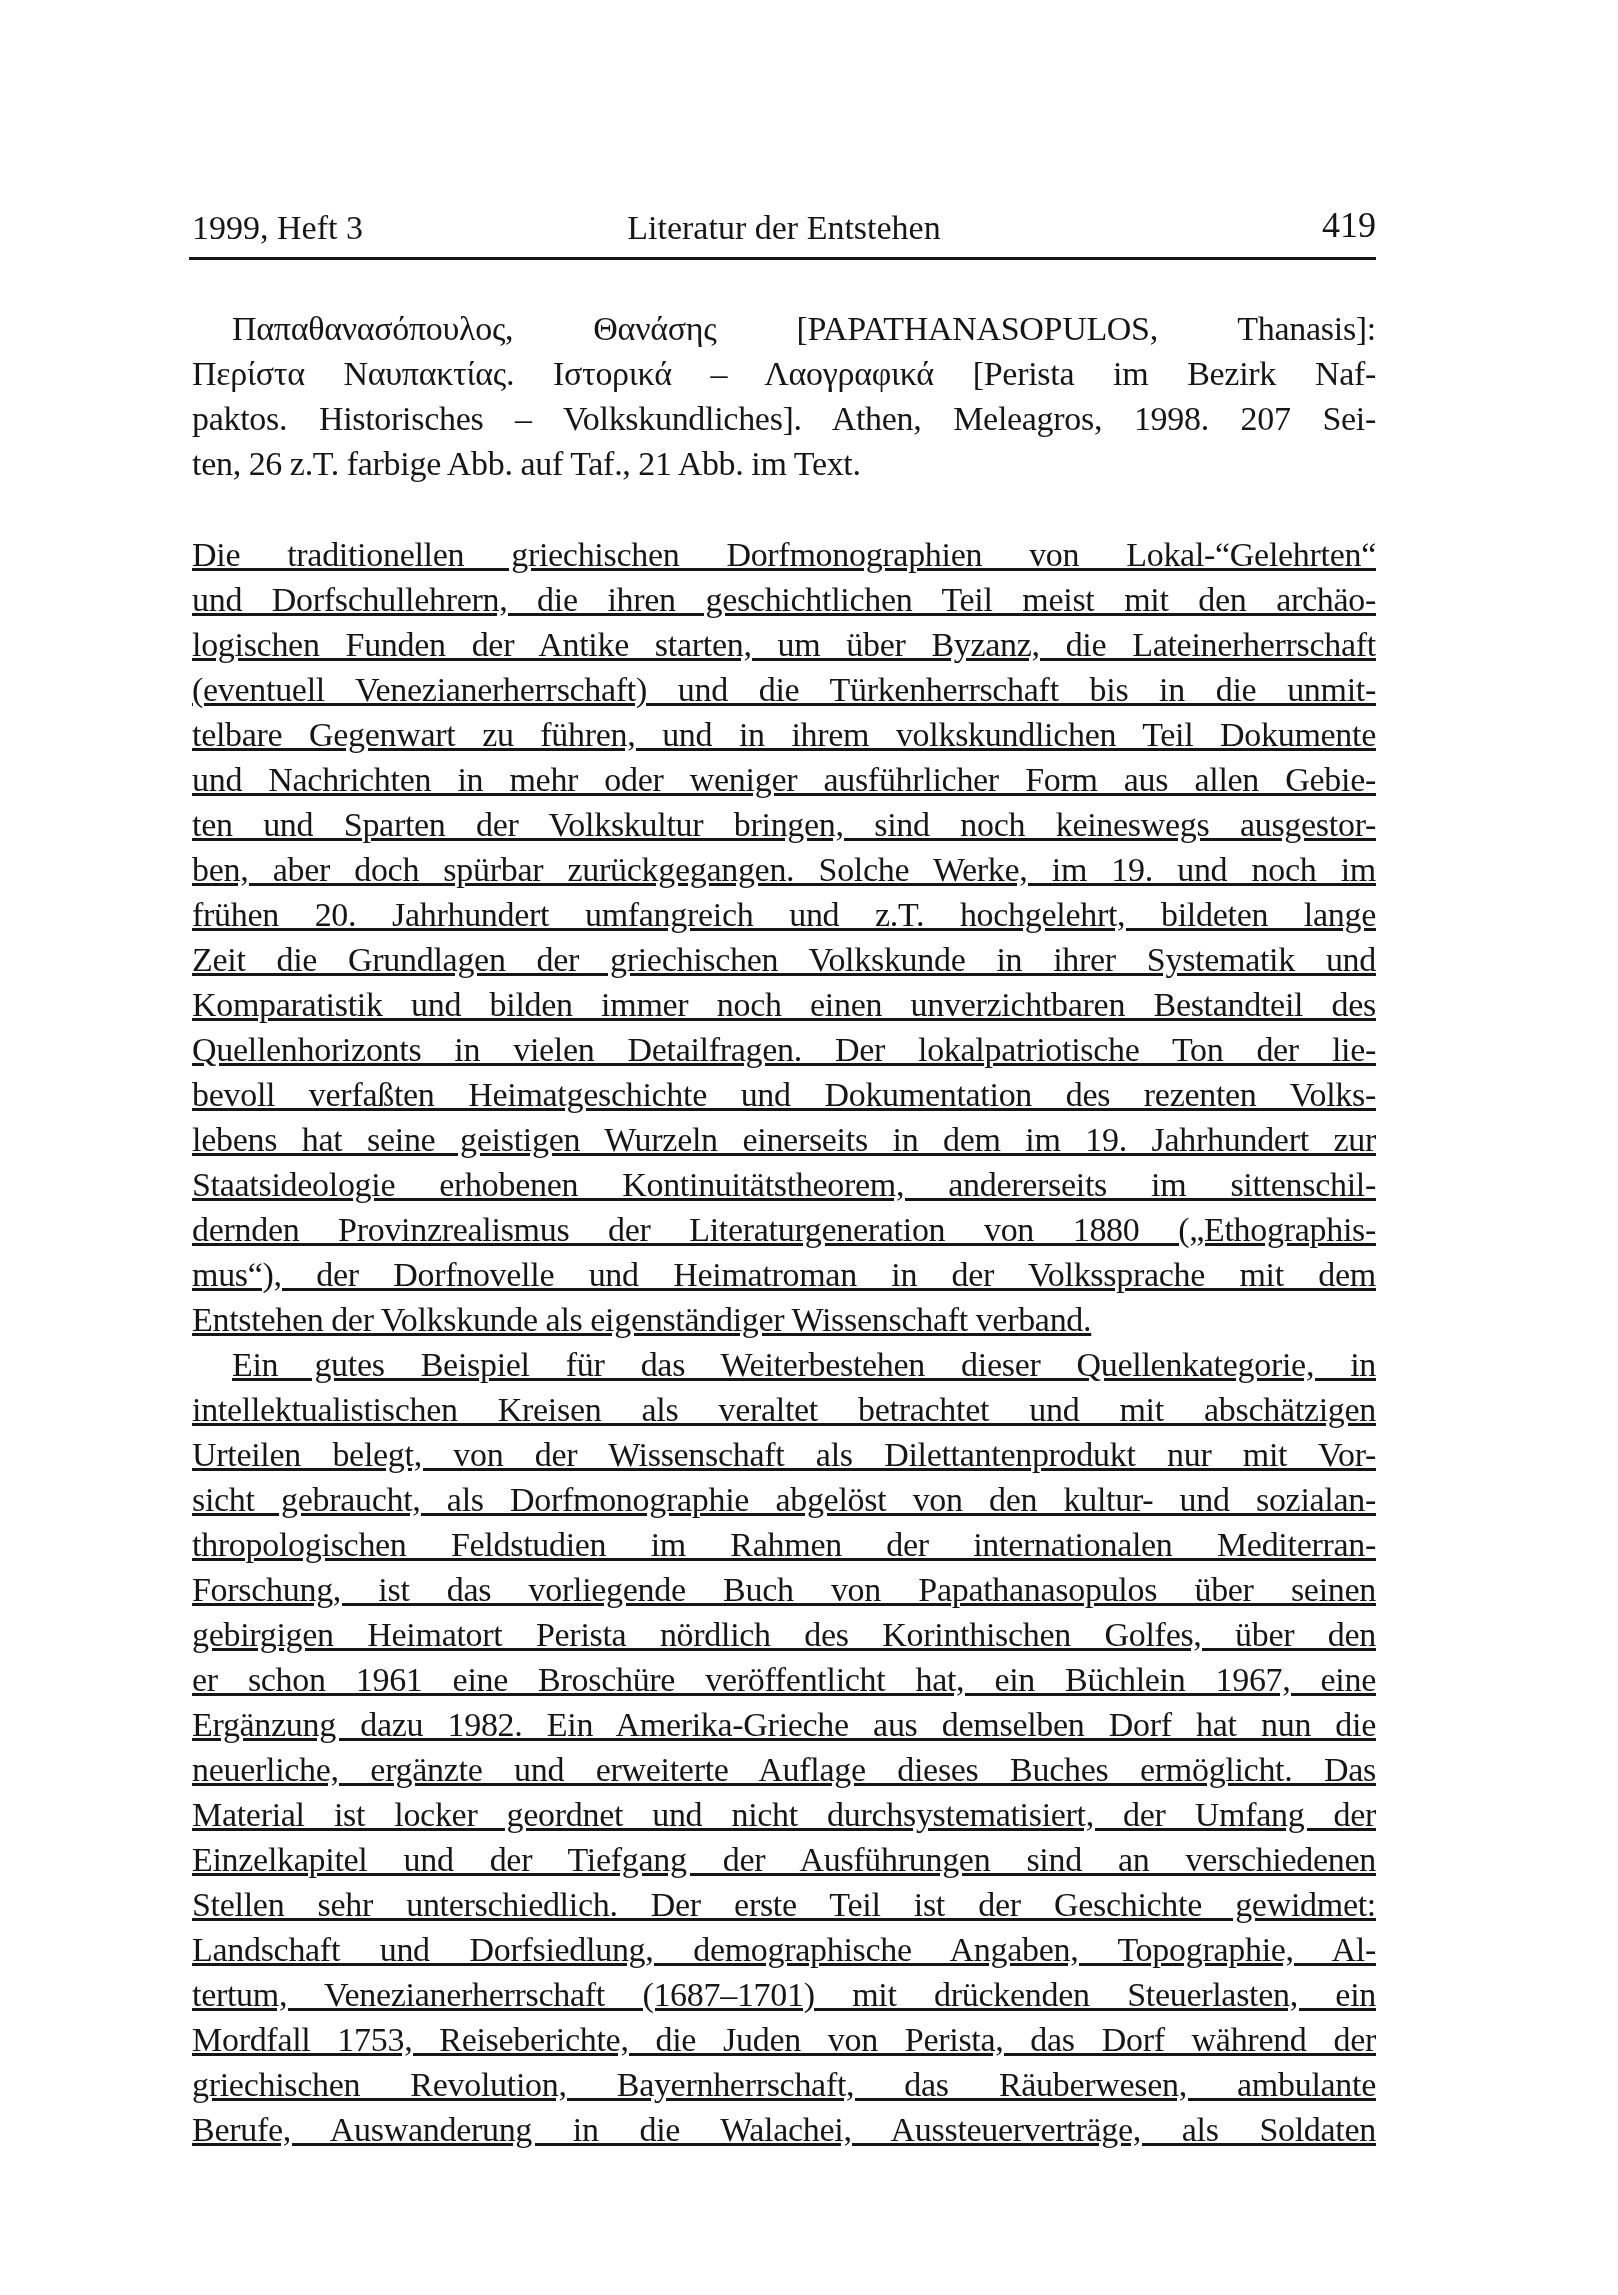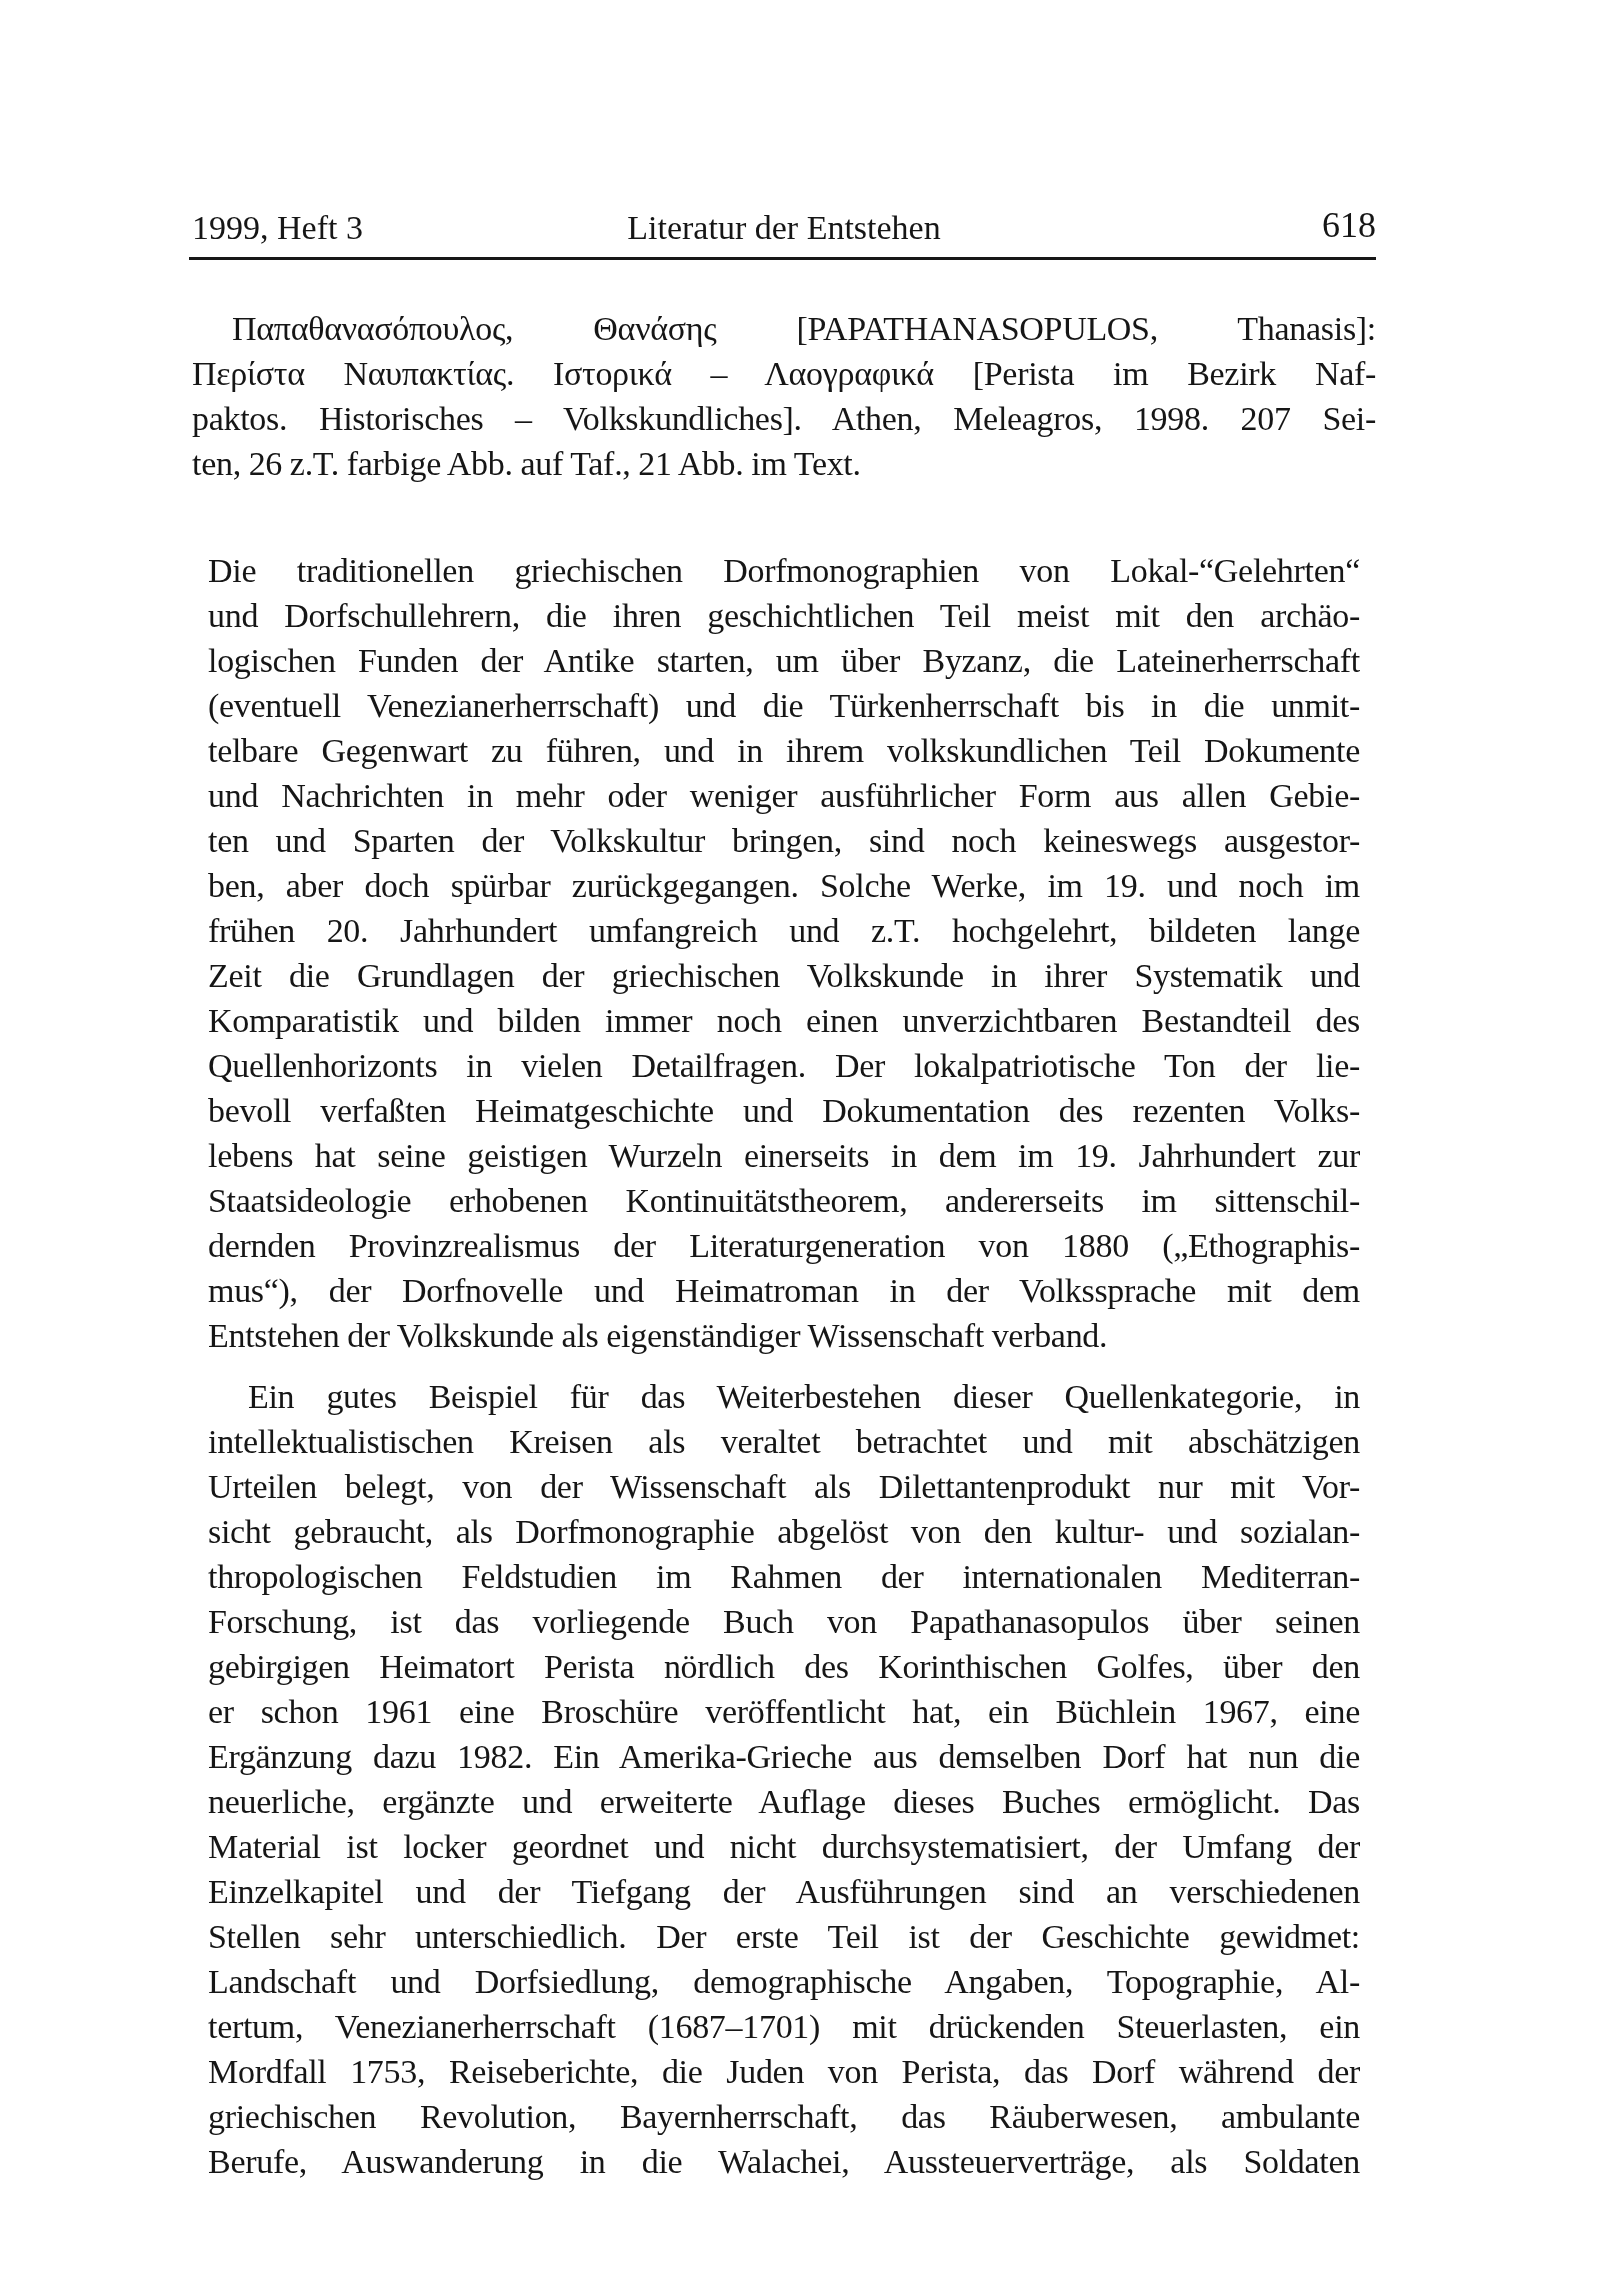--- a/index.html
+++ b/index.html
@@ -53,21 +53,21 @@
     line-height: 45px;
   }
   .bodytext {
     position: absolute;
     top: 532px;
     left: 0;
     width: 100%;
     font-size: 34px;
     line-height: 45px;
   }
-  .para { margin: 16px; }
+  .para { margin: 0; text-decoration: underline; }
   .line {
     text-align: justify;
     text-align-last: justify;
     letter-spacing: -0.3px;
     word-spacing: -0.4px;
     overflow: hidden;
   }
   .citation .line { max-height: 45px; }
   .bodytext .line { max-height: 45px; }
   .line.last { text-align-last: left; }
@@ -76,21 +76,21 @@
 </style>
 </head>
 <body>
 
 <div class="page">
   <div class="content">
 
     <header class="pagehead">
       <span class="h-left">1999, Heft 3</span>
       <span class="h-center">Literatur der Entstehen</span>
-      <span class="h-right">618</span>
+      <span class="h-right">419</span>
     </header>
 
     <div class="rule"></div>
 
     <section class="citation" id="citation">
         <div class="line indent"><span class="">Παπαθανασόπουλος, Θανάσης [PAPATHANASOPULOS, Thanasis]:</span></div>
         <div class="line"><span class="">Περίστα Ναυπακτίας. Ιστορικά – Λαογραφικά </span><span class="it">[Perista im Bezirk Naf-</span></div>
         <div class="line"><span class="it">paktos. Historisches – Volkskundliches].</span><span class=""> Athen, Meleagros, 1998. 207 Sei-</span></div>
         <div class="line last"><span class="">ten, 26 z.T. farbige Abb. auf Taf., 21 Abb. im Text.</span></div>
       </section>

